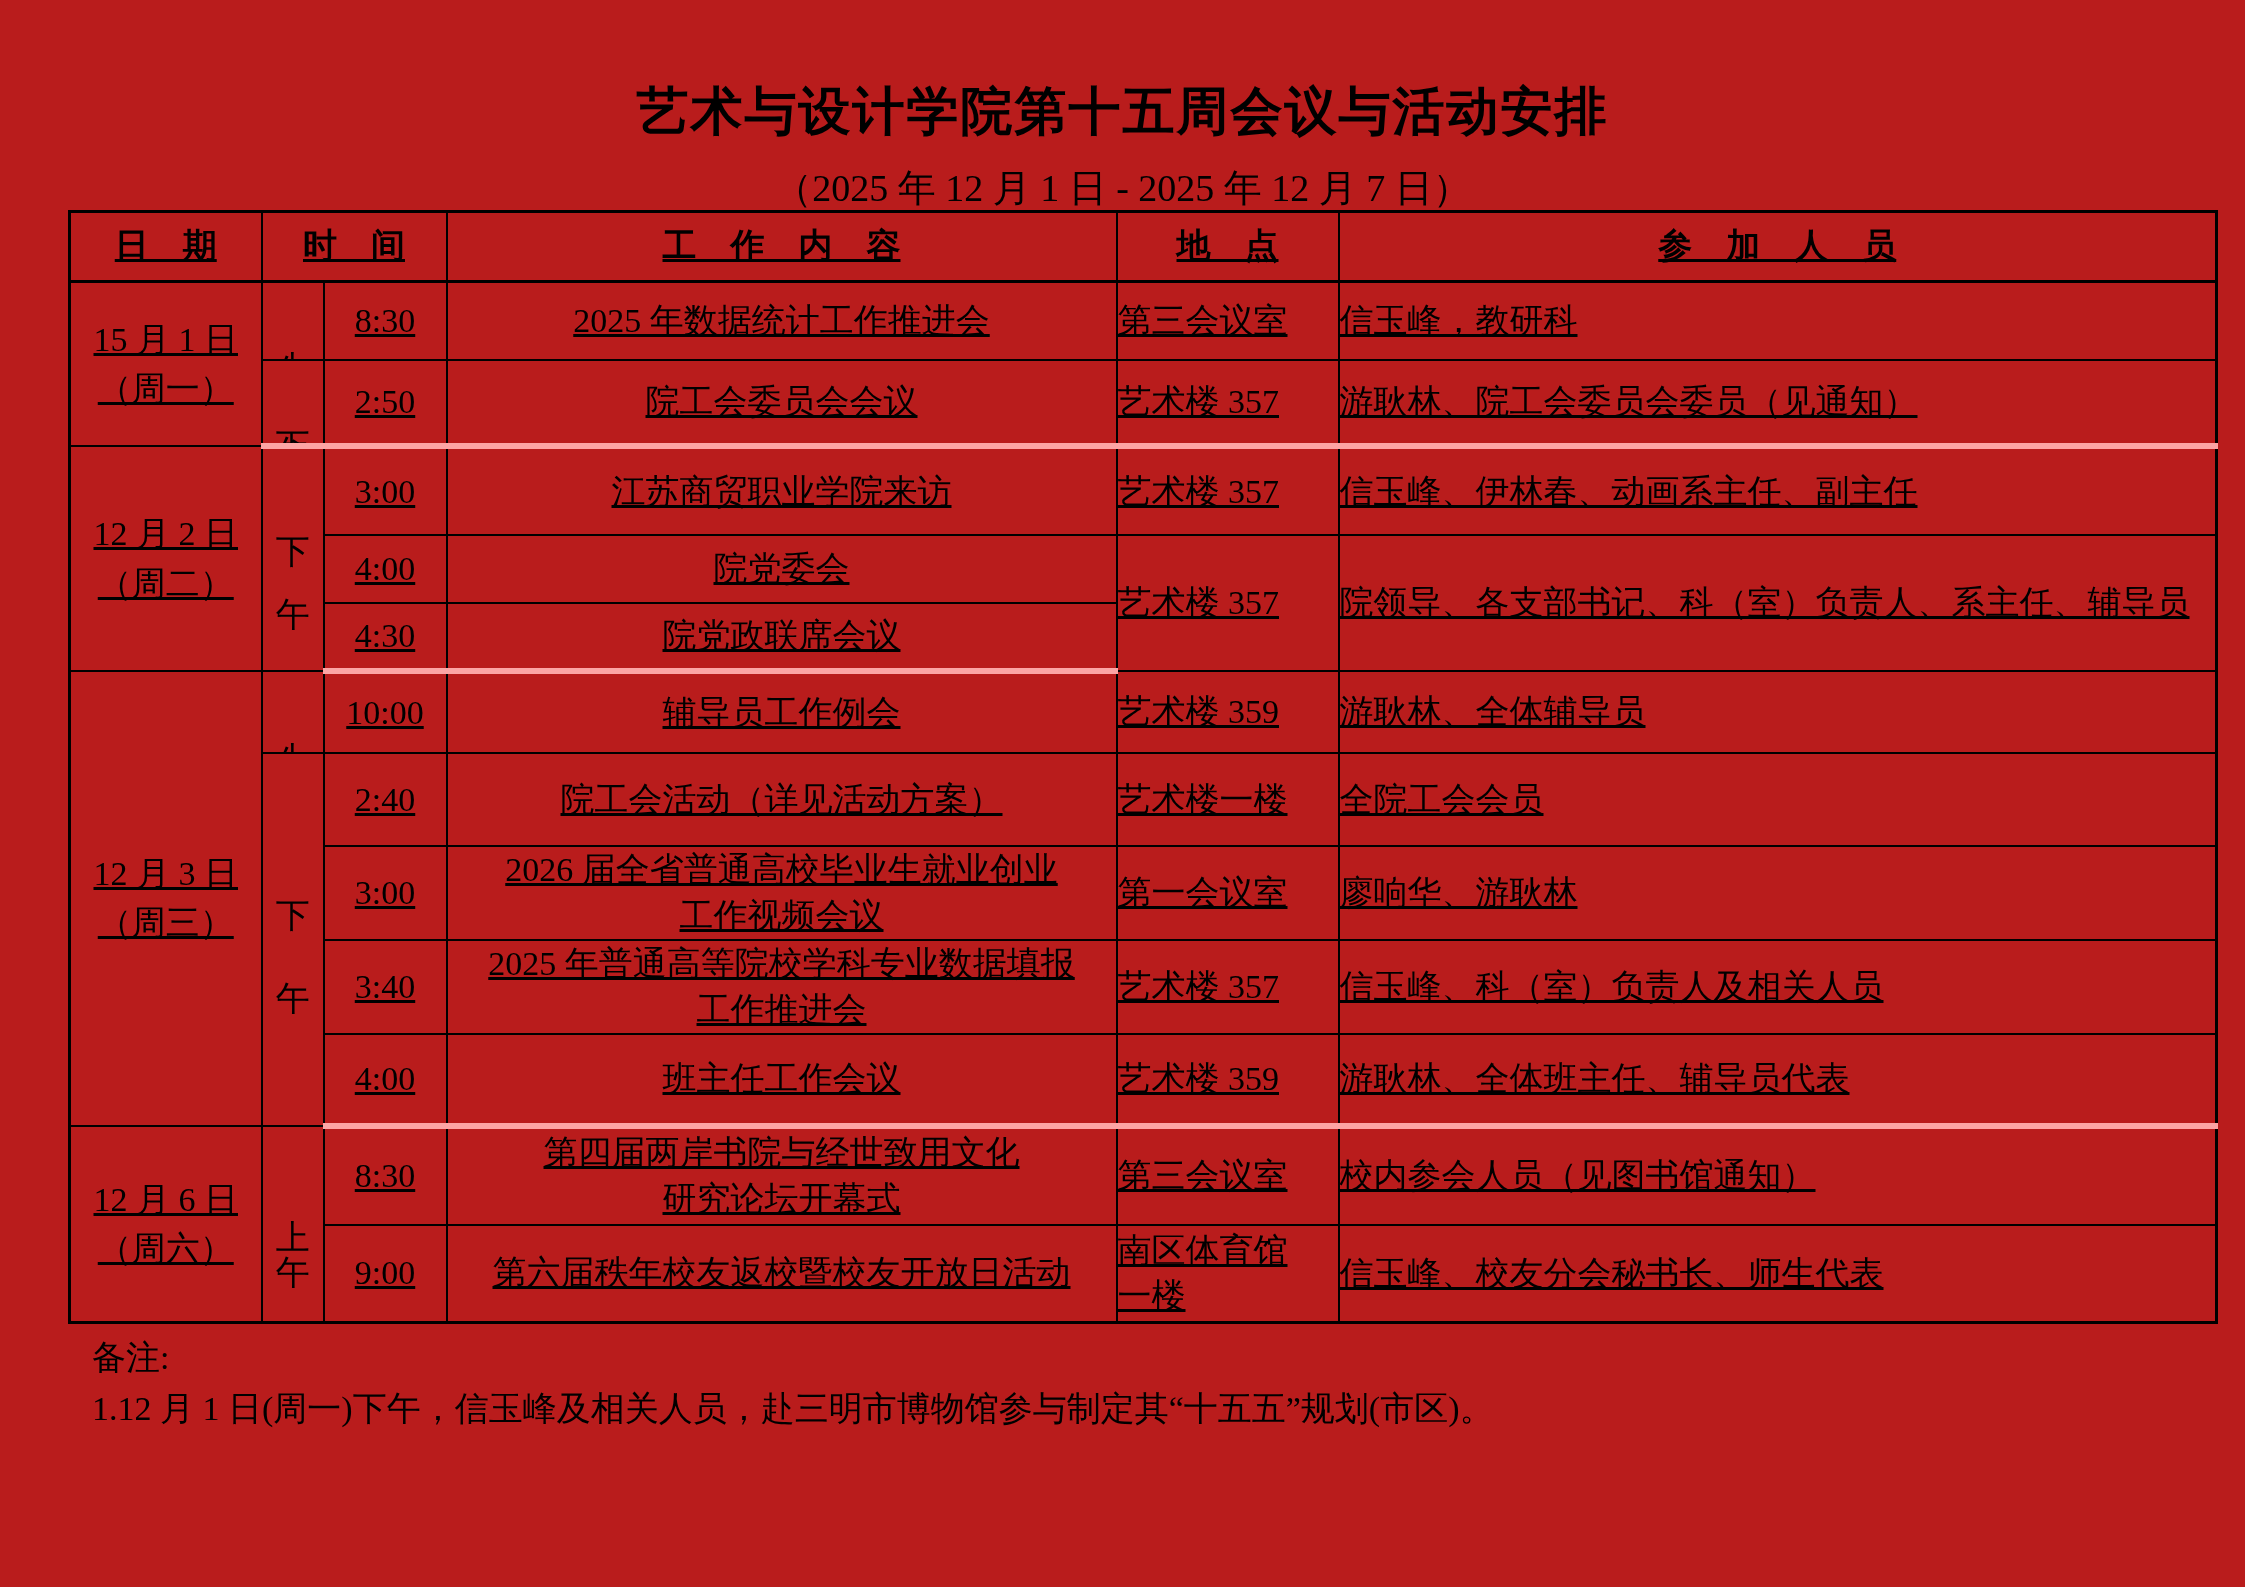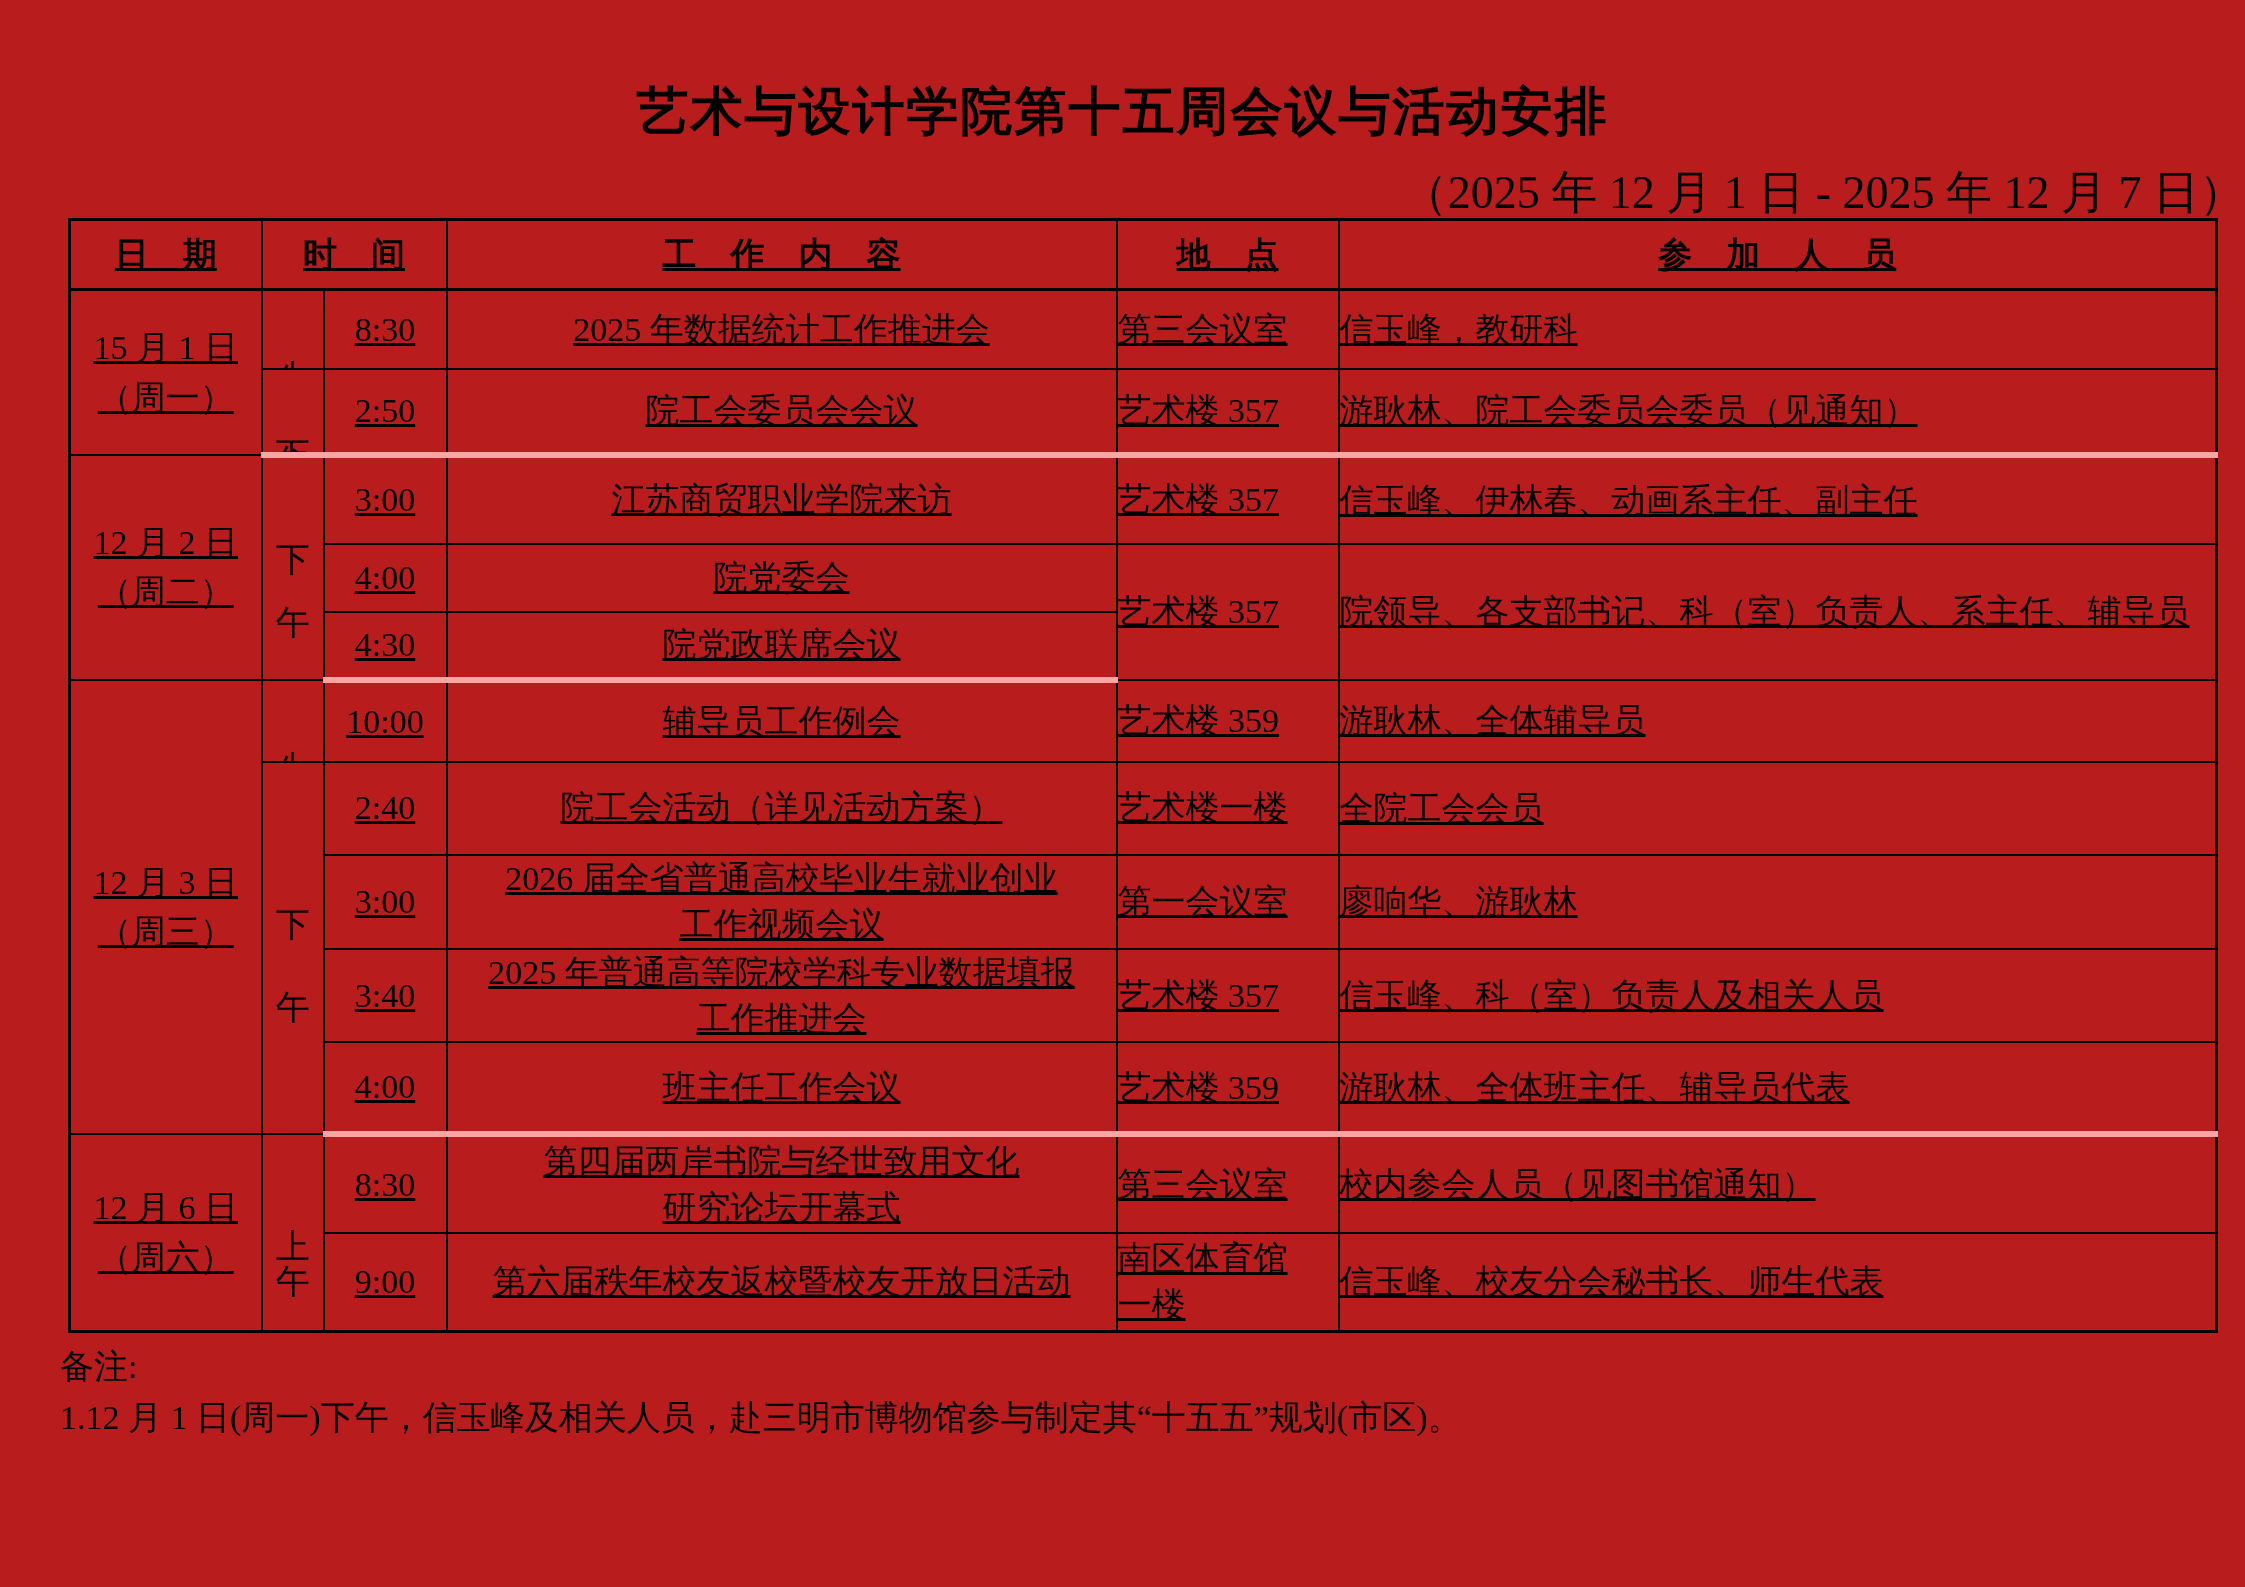--- a/index.html
+++ b/index.html
@@ -16,22 +16,22 @@
     margin: 0;
     padding-top: 82px;
     text-align: center;
     font-size: 52px;
     font-weight: bold;
     line-height: 1.15;
     letter-spacing: 2px;
   }
   .doc-subtitle {
     margin-top: 26px;
-    text-align: right;
-    font-size: 46px;
+    text-align: center;
+    font-size: 38px;
     line-height: 1.1;
   }
   table.schedule {
     margin-left: 68px;
     width: 2147px;
     border-collapse: collapse;
     table-layout: fixed;
     border: 3px solid #000;
     text-decoration: underline;
   }
@@ -80,21 +80,21 @@
     line-height: 1.35;
     padding: 0 4px;
   }
   td.c-part {
     text-align: left;
     padding: 2px 10px 2px 9px;
     line-height: 1.4;
   }
   tr.group-end td, td.gb { border-bottom: 6px solid #fca5a5; }
   .notes {
-    margin-left: 60px;
+    margin-left: 92px;
     margin-top: 8px;
     font-size: 34px;
     line-height: 1.5;
   }
   .notes .note-label { font-weight: normal; }
 </style>
 </head>
 <body>
 
 <div class="page">

